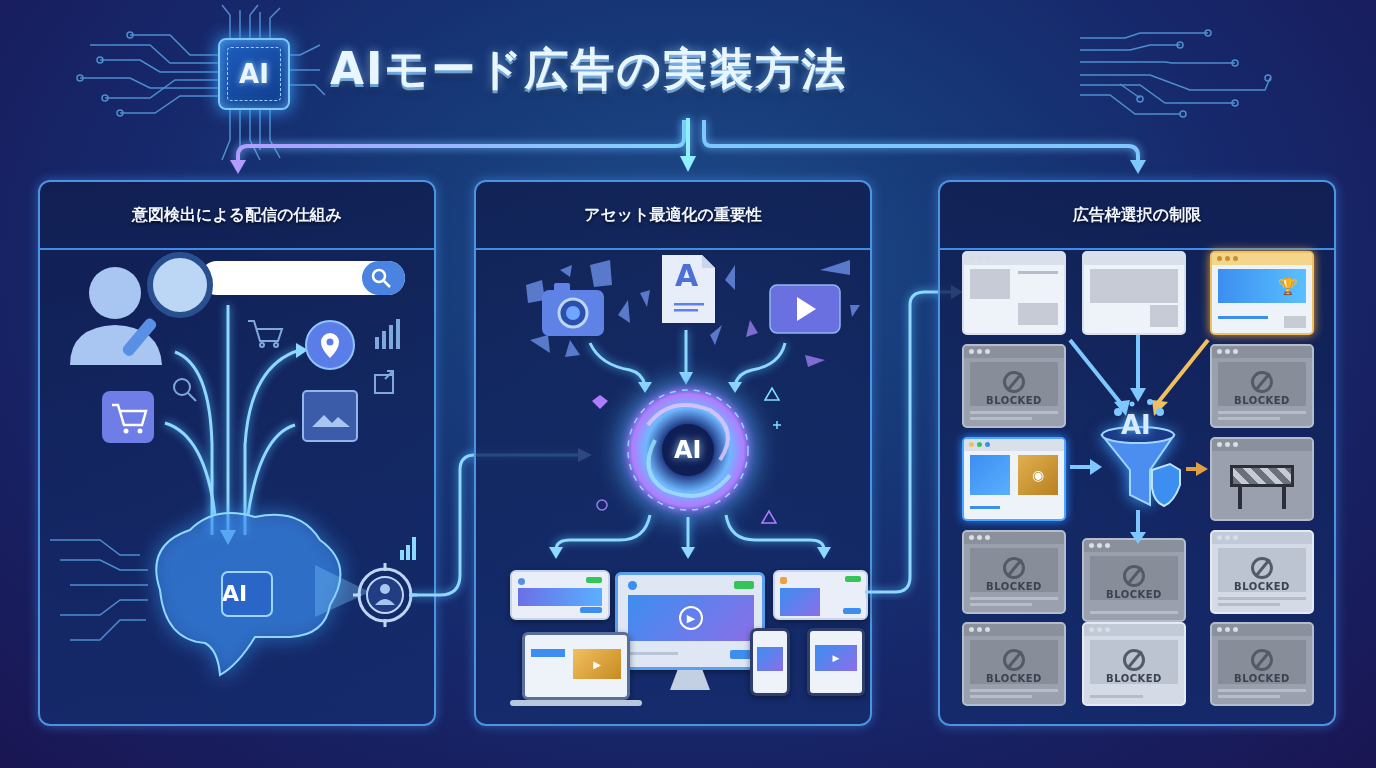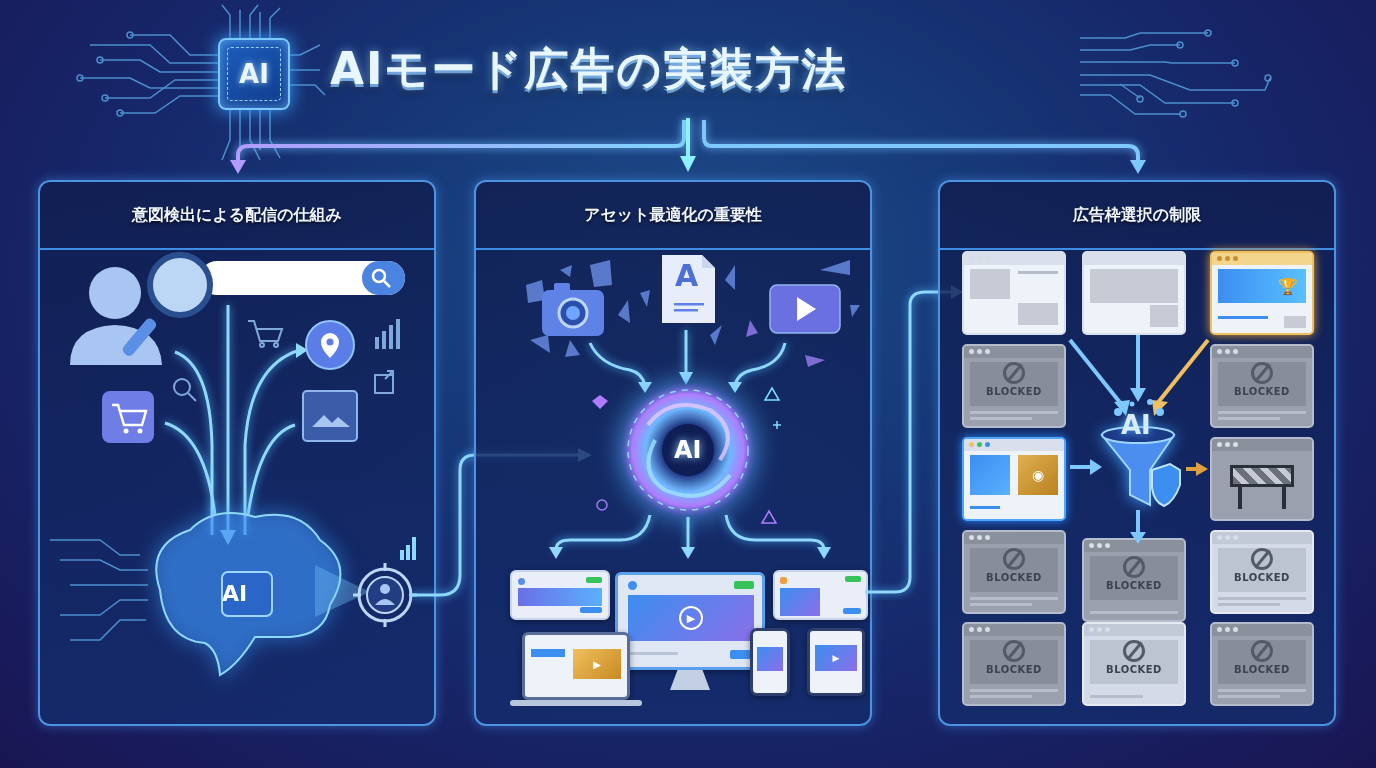--- a/index.html
+++ b/index.html
@@ -9,21 +9,21 @@
 .title{left:330px;top:40px;font-size:44px;font-weight:bold;letter-spacing:2px;color:#e8f6ff;text-shadow:0 0 10px rgba(140,200,255,.7),0 3px 0 #6a9ad0,0 5px 6px rgba(0,0,0,.5);white-space:nowrap}
 .chip{left:218px;top:38px;width:72px;height:72px;border:2px solid #7cc8ff;border-radius:8px;background:linear-gradient(145deg,#1e5fc0,#103a8a);box-shadow:0 0 18px #3aa0ff,inset 0 0 12px rgba(120,200,255,.6);display:flex;align-items:center;justify-content:center}
 .chip .inner{width:54px;height:54px;border:1px dashed #8fd0ff;border-radius:4px;display:flex;align-items:center;justify-content:center;font-size:26px;font-weight:bold;color:#eaf6ff;text-shadow:0 0 6px #9fd6ff}
 .panel{top:180px;width:398px;height:546px;border:2px solid #4c93e0;border-radius:12px;background:linear-gradient(180deg,rgba(16,30,80,.85),rgba(20,45,110,.75));box-shadow:0 0 12px rgba(80,160,255,.45)}
 .panel-head{height:68px;border-bottom:2px solid #3f8ee6;display:flex;align-items:center;justify-content:center;font-size:16px;font-weight:bold;color:#f2f7ff;text-shadow:0 2px 3px rgba(0,0,0,.6)}
 .glow-line{stroke:#8fd8ff;stroke-width:3;fill:none;filter:drop-shadow(0 0 4px #4fb8ff)}
 .card{position:absolute;border-radius:6px;background:#e9eef8;border:2px solid #c9d4e8;box-shadow:0 2px 6px rgba(0,0,0,.4)}
 .win{position:absolute;width:104px;height:84px;border-radius:5px;background:#9aa0ad;border:2px solid #b5bccb;overflow:hidden}
 .win .bar{height:12px;background:#8a909c;display:flex;gap:3px;padding:3px 5px}
 .win .bar i{width:5px;height:5px;border-radius:50%;background:#d8dde6;display:block}
-.win .body{position:absolute;left:6px;top:16px;right:6px;height:44px;background:#878d99;display:flex;flex-direction:column;align-items:center;justify-content:flex-start}
+.win .body{position:absolute;left:6px;top:16px;right:6px;height:44px;background:#878d99;display:flex;flex-direction:column;align-items:center;justify-content:flex-end}
 .win .lines{position:absolute;left:6px;right:6px;bottom:6px}
 .win .lines b{display:block;height:3px;background:#b6bcc8;margin-top:3px}
 .blocked-icon{width:22px;height:22px;border:3px solid #545a66;border-radius:50%;position:relative}
 .blocked-icon:after{content:"";position:absolute;left:7px;top:-3px;width:3px;height:22px;background:#545a66;transform:rotate(40deg)}
 .blocked-text{font-size:10px;font-weight:bold;color:#3d4250;margin-top:2px;letter-spacing:.5px}
 .win.light{background:#d4dae6;border-color:#e4e9f2}
 .win.light .bar{background:#c2c9d7}
 .win.light .body{background:#bcc3d1}
 .win.active{background:#eef2f9;border-color:#d8e0ee}
 .win.active .bar{background:#d9e0ec}

